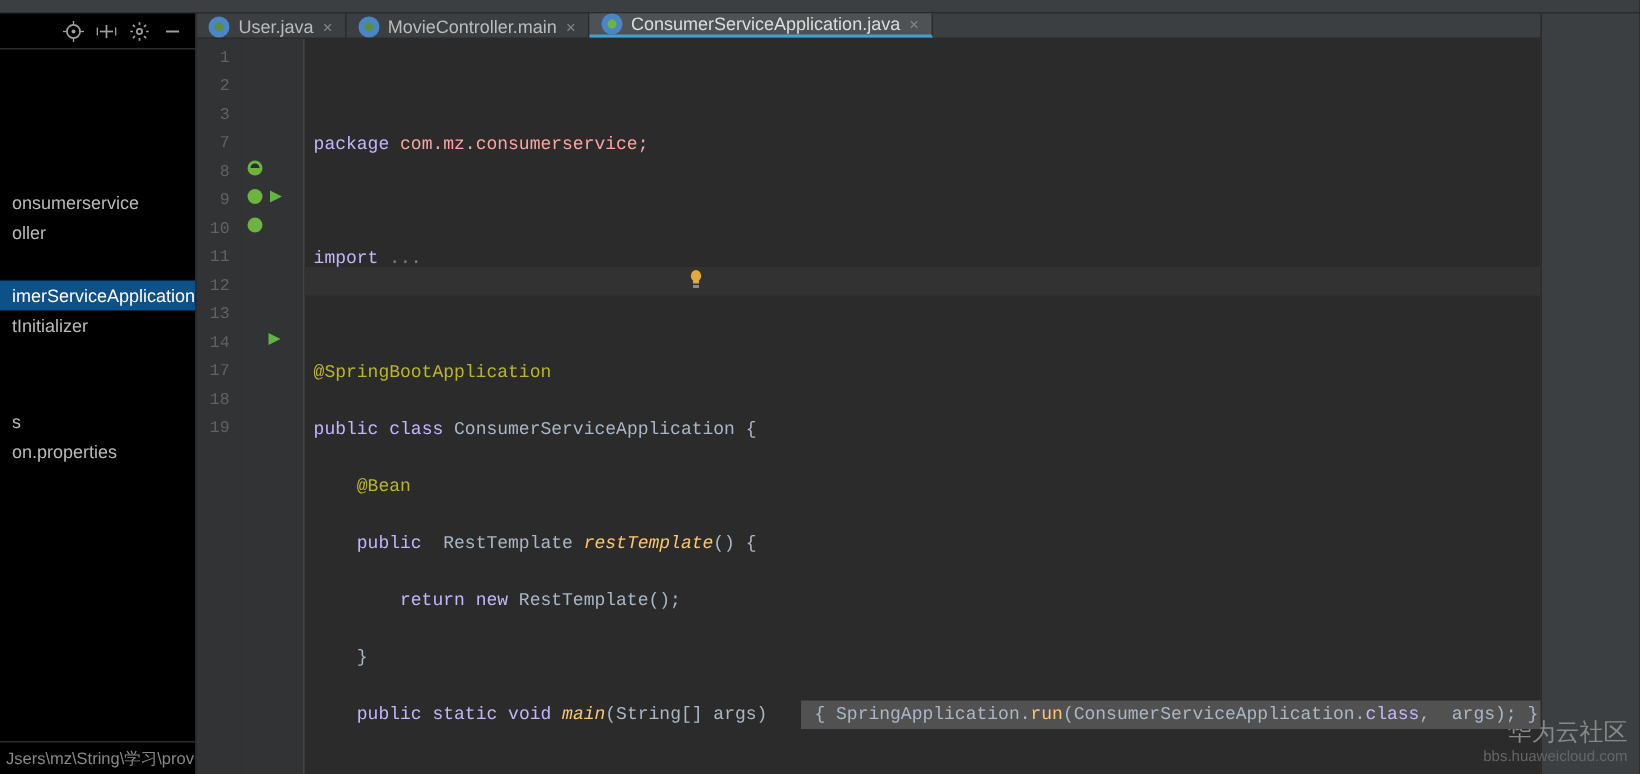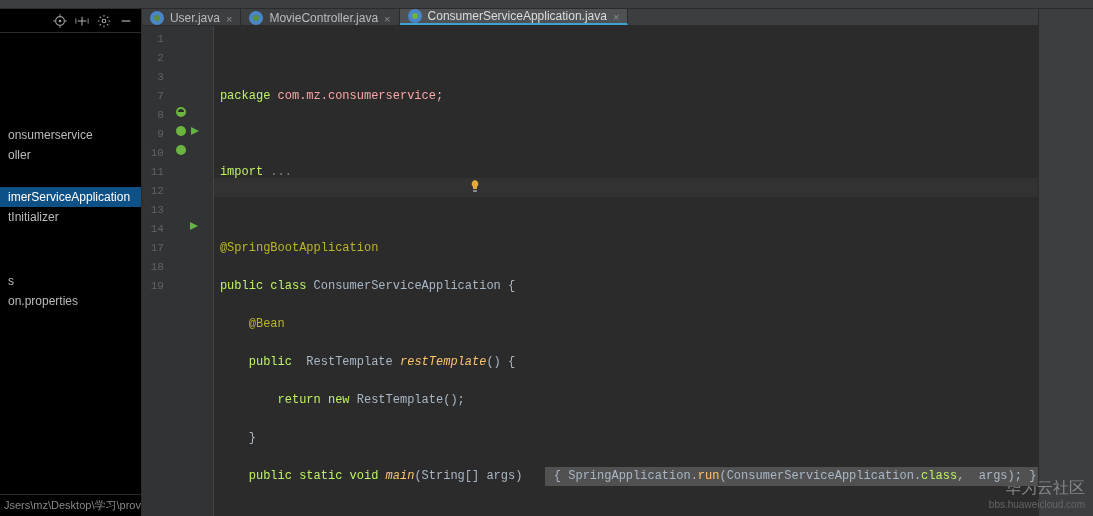--- a/index.html
+++ b/index.html
@@ -20,21 +20,21 @@
 .tab .close { color:#888; font-size:11px; }
 .tab .jicon { width:14px; height:14px; border-radius:7px; background:#4a86c7; display:flex; align-items:center; justify-content:center; }
 .tab .jicon svg { width:8px; height:8px; }
 .editor { flex:1; display:flex; position:relative; font-family:"Consolas","Courier New",monospace; font-size:12px; }
 .gutter { width:30px; background:#313335; text-align:right; color:#606366; padding-right:8px; padding-top:4px; line-height:19px; font-size:11px; user-select:none; }
 .gutter2 { width:42px; background:#313335; border-right:1px solid #444; padding-top:4px; line-height:19px; position:relative; }
 .gic { position:absolute; left:0; width:42px; height:19px; display:flex; align-items:center; justify-content:flex-start; padding-left:2px; gap:2px; }
 .code { flex:1; padding-top:4px; line-height:19px; white-space:pre; padding-left:6px; position:relative; }
 .code .hl { position:absolute; left:0; right:0; height:19px; background:#323232; z-index:0; }
 .code .line { position:relative; z-index:1; }
-.kw { color:#bef264; }
+.kw { color:#c4b5fd; }
 .ann { color:#bbb529; }
 .pkg { color:#fca5a5; }
 .fn { color:#ffc66d; }
 .dim { color:#808080; }
 .decl { color:#ffc66d; font-style:italic; }
 .run-box { display:inline-block; background:#515151; padding:0 2px;margin-left:15px; }
 .rpanel { width:125px; background:#3c3f41; border-left:1px solid #2b2b2b; }
 .watermark { position:absolute; right:8px; bottom:6px; text-align:right; font-size:10px; color:#666; }
 .watermark .big { font-size:16px; color:#888;margin-top:40px; }
 .bulb { position:absolute; left:254px; }
@@ -82,41 +82,41 @@
       <div class="tree-item">onsumerservice</div>
       <div class="tree-item">oller</div>
       <div style="height:22px"></div>
       <div class="tree-item sel">imerServiceApplication</div>
       <div class="tree-item">tInitializer</div>
       <div style="height:44px"></div>
       <div class="tree-item">s</div>
       <div class="tree-item">on.properties</div>
       <div style="height:42px"></div>
     </div>
-    <div class="statusbar">Jsers\mz\Desktop\学习\prov</div>
+    <div class="statusbar">Jsers\mz\String\学习\prov</div>
   </div>
 
   <div class="editor-area">
     <div class="tabs">
       <div class="tab">
         <span class="jicon">
             <svg viewBox="0 0 8 8">
               <circle cx="4" cy="4" r="3" fill="#5a8f3d"></circle>
             </svg>
           </span>
         <span>User.java</span>
         <span class="close">×</span>
       </div>
       <div class="tab">
         <span class="jicon">
             <svg viewBox="0 0 8 8">
               <circle cx="4" cy="4" r="3" fill="#5a8f3d"></circle>
             </svg>
           </span>
-        <span>MovieController.java</span>
+        <span>MovieController.main</span>
         <span class="close">×</span>
       </div>
       <div class="tab active">
         <span class="jicon">
             <svg viewBox="0 0 8 8">
               <path d="M1 4a3 3 0 0 1 6 0 3 3 0 0 1-6 0" fill="#6db33f"></path>
             </svg>
           </span>
         <span>ConsumerServiceApplication.java</span>
         <span class="close">×</span>

